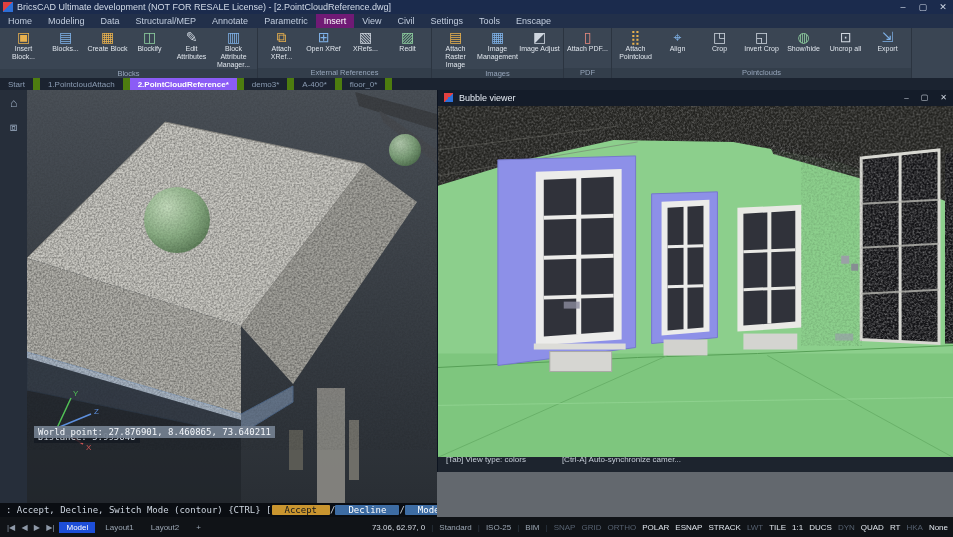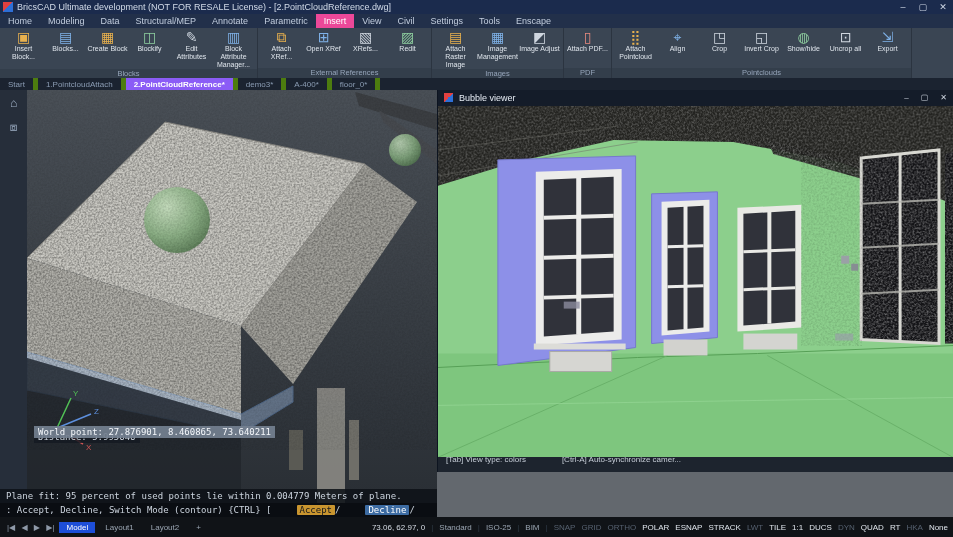--- a/index.html
+++ b/index.html
@@ -9,54 +9,54 @@
   
   .titlebar{height:14px;background:#1b2b4d;display:flex;align-items:center;color:#d2dbe8;font-size:9px;}
   .logo{width:10px;height:10px;margin:0 4px 0 3px;background:linear-gradient(135deg,#e04040 0 50%,#2e6fd6 50% 100%);flex:0 0 auto;}
   .wtitle{white-space:nowrap;overflow:hidden;}
   .win-controls{margin-left:auto;display:flex;}
   .win-controls span{width:20px;text-align:center;font-size:9px;color:#cdd6e4;line-height:14px;}
 
   
   .ribbon-tabs{height:14px;background:#22304a;display:flex;font-size:9px;color:#c2cdde;}
   .rtab{padding:0 8px;display:flex;align-items:center;white-space:nowrap;}
-  .rtab.active{background:#ec4899;color:#ffffff;}
+  .rtab.active{background:#701a75;color:#ffffff;}
 
   
   .ribbon{height:50px;background:#3a4553;display:flex;overflow:hidden;}
   .rgroup{display:flex;flex-direction:column;border-right:1px solid #2b3440;flex:0 0 auto;}
   .rbtns{height:40px;display:flex;align-items:flex-start;padding:1px 3px 0;gap:1px;}
   .rbtn{width:41px;display:flex;flex-direction:column;align-items:center;font-size:7px;color:#dfe5ec;
         text-align:center;line-height:1.15;overflow:hidden;}
   .ric{font-size:14px;line-height:16px;height:16px;}
   .c-or{color:#e8b14e;} .c-bl{color:#7fb2e8;} .c-gr{color:#8fd0a0;} .c-gy{color:#cfd6df;} .c-rd{color:#e88a7f;}
   .rgl{height:10px;font-size:7.5px;color:#96a5ba;text-align:center;background:#333e4b;line-height:10px;}
   .ribbon-fill{flex:1;background:#3a4553;}
 
   
   .doctabs{height:12px;background:#1b2330;display:flex;font-size:8px;color:#8b9cb3;}
-  .dtab{padding:0 8px;display:flex;align-items:center;border-right:5px solid #4d7c0f;white-space:nowrap;}
+  .dtab{padding:0 8px;display:flex;align-items:center;border-right:7px solid #4d7c0f;white-space:nowrap;}
   .dtab.active{background:#8b5cf6;color:#ffffff;font-weight:bold;}
 
   
   .main{height:427px;display:flex;position:relative;}
   .leftcol{position:relative;width:437px;height:100%;flex:0 0 auto;overflow:hidden;}
   .strip{position:absolute;left:0;top:0;bottom:0;width:27px;background:#262e3a;z-index:2;display:flex;
          flex-direction:column;align-items:center;padding-top:6px;gap:10px;color:#9fb0c6;font-size:12px;}
   .vpsvg{position:absolute;left:27px;top:0;width:410px;height:427px;}
 
   .dist{position:absolute;left:34px;top:341px;background:rgba(20,26,34,.85);color:#d3dae3;
         font:9px "DejaVu Sans Mono",monospace;padding:1px 4px;z-index:3;white-space:nowrap;}
   .wpoint{position:absolute;left:34px;top:336px;background:rgba(116,128,144,.92);color:#f4f7fb;
         font:9px "DejaVu Sans Mono",monospace;padding:1px 4px;z-index:3;white-space:nowrap;}
 
   .cmd{position:absolute;left:0;bottom:0;width:437px;z-index:4;font:9px "DejaVu Sans Mono",monospace;color:#ccd4de;}
   .cline{background:rgba(14,18,24,.88);padding:2px 6px;white-space:nowrap;overflow:hidden;}
   .prompt{background:#0a0d12;padding:2px 6px;white-space:nowrap;overflow:hidden;}
-  .kw{padding:0 3px;border-radius:1px;margin-left:25px;}
+  .kw{padding:0 13px;border-radius:1px;}
   .kw-or{background:#c9952f;color:#15181d;}
   .kw-bl{background:#3d6ca3;color:#ffffff;}
 
   .rightcol{width:516px;display:flex;flex-direction:column;flex:0 0 auto;}
   .bubble{display:flex;flex-direction:column;height:382px;border-left:1px solid #0d1420;}
   .btitle{height:16px;background:#141c29;color:#e6ecf4;font-size:9px;display:flex;align-items:center;padding:0 6px;gap:6px;}
   .bico{width:9px;height:9px;background:linear-gradient(135deg,#e04040 0 50%,#2e6fd6 50% 100%);}
   .bwin{margin-left:auto;display:flex;gap:12px;color:#cfd6e0;font-size:8px;}
   .bcontent{height:352px;position:relative;}
   .bcontent svg{position:absolute;inset:0;}
@@ -293,21 +293,20 @@
         <text x="16" y="-32" font-size="8" fill="#52c156">Y</text>
         <text x="37" y="-14" font-size="8" fill="#5d8fdd">Z</text>
         <text x="29" y="22" font-size="8" fill="#d05555">X</text>
       </g>
     </svg>
 
     <div class="dist">Distance: 5.995646</div>
     <div class="wpoint">World point: 27.876901, 8.460865, 73.640211</div>
 
     <div class="cmd">
-      <div class="cline">Plane fit: 95 percent of used points lie within 0.004779 Meters of plane.</div>
       <div class="prompt"><span>: Accept, Decline, Switch Mode (contour) {CTRL} [</span><span class="kw kw-or">Accept</span><span>/</span><span class="kw kw-bl">Decline</span><span>/</span><span class="kw kw-bl">Mode</span><span>] &lt;</span><span class="kw kw-or">Accept</span></div>
     </div>
   </div>
 
   <div class="rightcol">
     <div class="bubble">
       <div class="btitle">
         <span class="bico"></span>
         <span>Bubble viewer</span>
         <span class="bwin">

